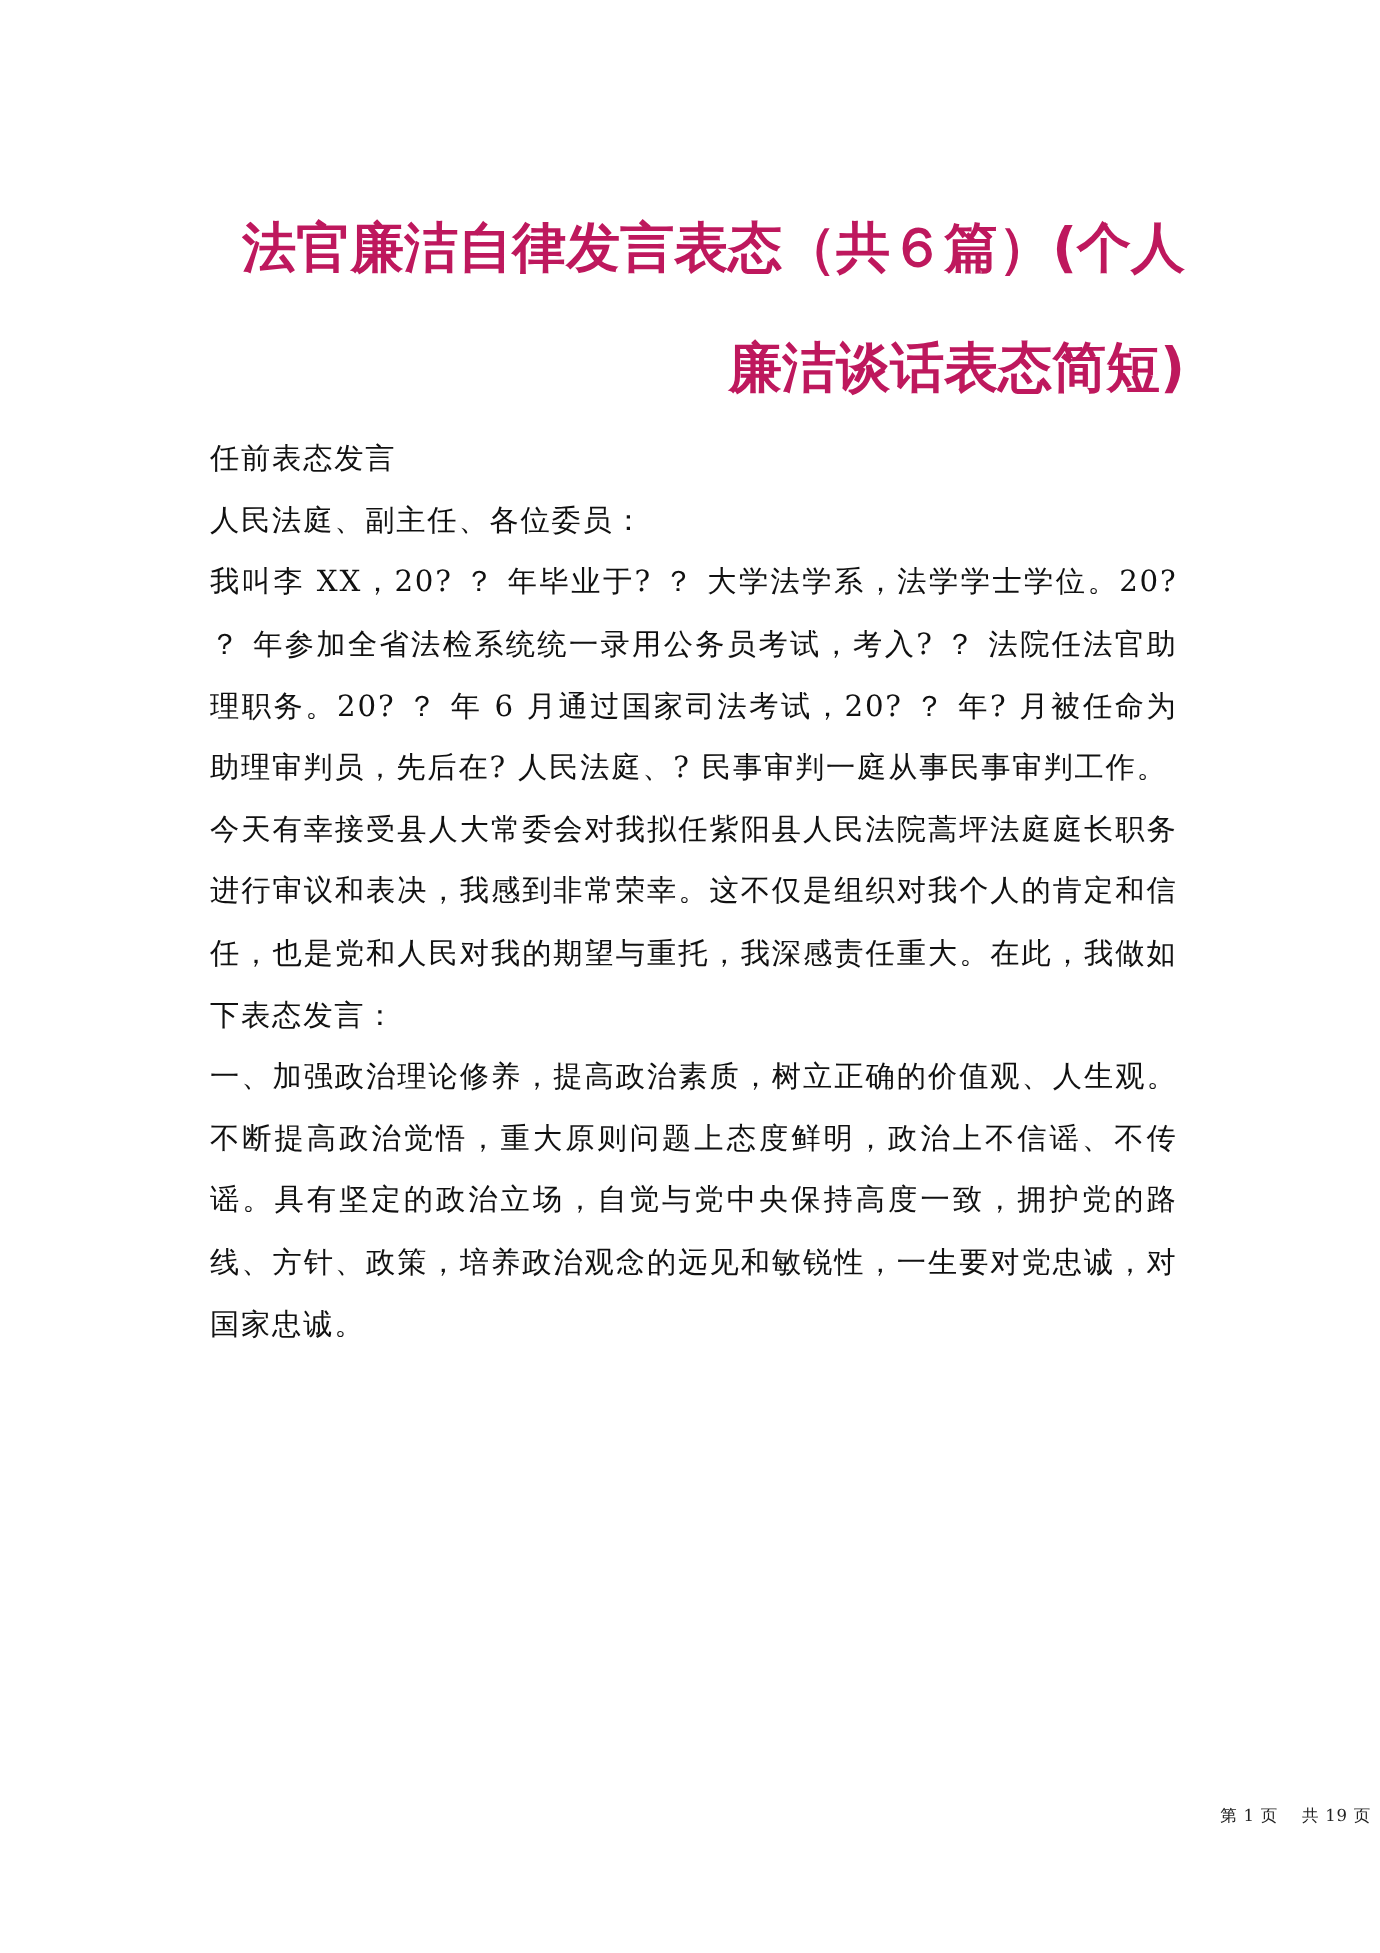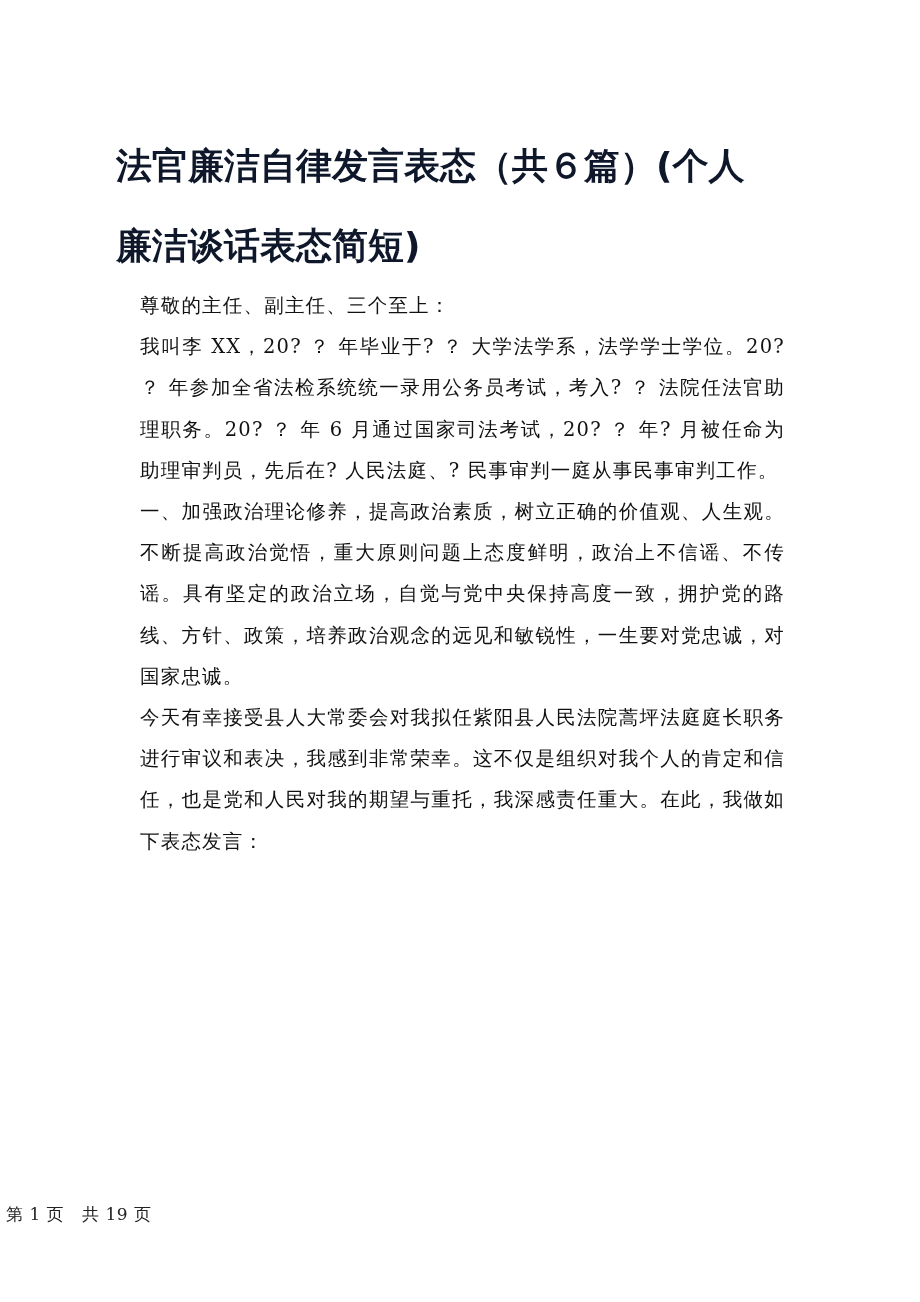--- a/index.html
+++ b/index.html
@@ -16,29 +16,29 @@
       color: #111111;
     }
     .page {
       position: absolute;
       left: 0; top: 0;
       width: 920px;
       height: 1302px;
     }
     .title {
       position: absolute;
-      left: 116px;
+      left: 130px;
       top: 126px;
       width: 660px;
-      text-align: left;
+      text-align: right;
       font-family: "DejaVu Sans", "Liberation Sans", sans-serif;
       font-weight: bold;
       font-size: 36px;
       line-height: 80px;
-      color: #0f172a;
+      color: #be185d;
       letter-spacing: 0px;
     }
     .body-text {
       position: absolute;
       left: 140px;
       top: 285px;
       width: 645px;
     }
     .para {
       margin: 0;
@@ -46,39 +46,40 @@
       line-height: 41.2px;
       text-align: justify;
       text-align-last: left;
       letter-spacing: 1.2px;
     }
     .footer {
       position: absolute;
       left: 0;
       top: 1203px;
       width: 920px;
-      text-align: left;
-      font-size: 17px;
+      text-align: right;
+      font-size: 11px;
       color: #222222;
       letter-spacing: 0.5px;
     }
     .footer span { margin: 0 6px; }
   </style>
 </head>
 <body>
 
 <div class="page">
 
   <div class="title">法官廉洁自律发言表态（共６篇）(个人廉洁谈话表态简短)</div>
 
   <div class="body-text">
-    <p class="para">尊敬的主任、副主任、三个至上：</p>
+    <p class="para">任前表态发言</p>
+    <p class="para">人民法庭、副主任、各位委员：</p>
     <p class="para">我叫李 XX，20? ？ 年毕业于? ？ 大学法学系，法学学士学位。20? ？ 年参加全省法检系统统一录用公务员考试，考入? ？ 法院任法官助理职务。20? ？ 年 6 月通过国家司法考试，20? ？ 年? 月被任命为助理审判员，先后在? 人民法庭、? 民事审判一庭从事民事审判工作。</p>
+    <p class="para">今天有幸接受县人大常委会对我拟任紫阳县人民法院蒿坪法庭庭长职务进行审议和表决，我感到非常荣幸。这不仅是组织对我个人的肯定和信任，也是党和人民对我的期望与重托，我深感责任重大。在此，我做如下表态发言：</p>
     <p class="para">一、加强政治理论修养，提高政治素质，树立正确的价值观、人生观。不断提高政治觉悟，重大原则问题上态度鲜明，政治上不信谣、不传谣。具有坚定的政治立场，自觉与党中央保持高度一致，拥护党的路线、方针、政策，培养政治观念的远见和敏锐性，一生要对党忠诚，对国家忠诚。</p>
-    <p class="para">今天有幸接受县人大常委会对我拟任紫阳县人民法院蒿坪法庭庭长职务进行审议和表决，我感到非常荣幸。这不仅是组织对我个人的肯定和信任，也是党和人民对我的期望与重托，我深感责任重大。在此，我做如下表态发言：</p>
   </div>
 
   <div class="footer">
     <span>第 1 页</span>
     <span>共 19 页</span>
   </div>
 
 </div>
 
 </body></html>

